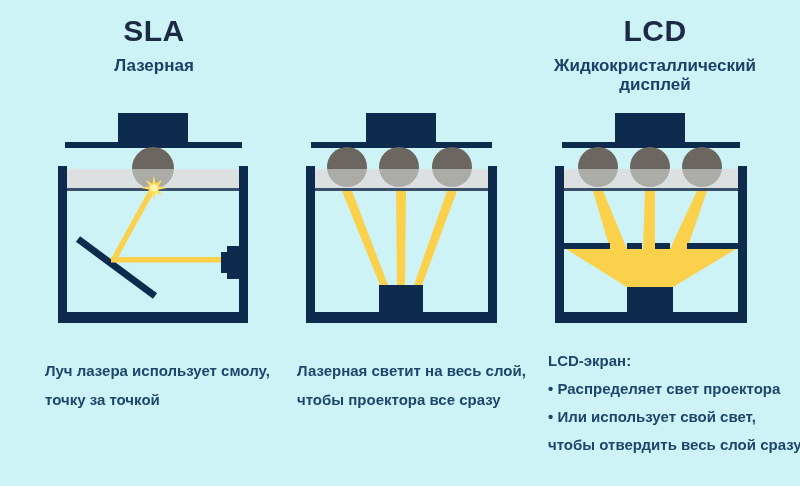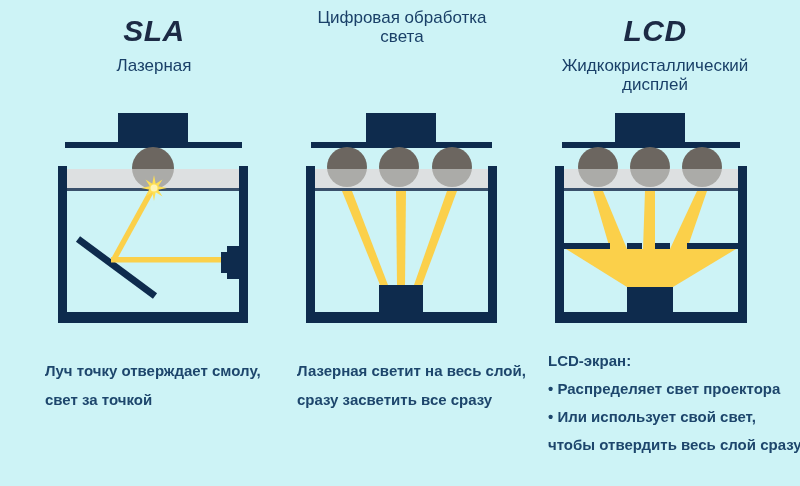--- a/index.html
+++ b/index.html
@@ -7,25 +7,25 @@
     position:relative;width:800px;height:486px;overflow:hidden;
     background:#cdf3f6;
     font-family:"Liberation Sans","DejaVu Sans",sans-serif;
   }
   .panel{position:absolute;top:0;height:486px;}
   .panel-sla{left:24px;width:260px;}
   .panel-dlp{left:277px;width:250px;}
   .panel-lcd{left:520px;width:270px;}
   .title{
     margin:14px 0 0;font-size:30px;line-height:34px;font-weight:700;
-    text-align:center;color:#1c2a45;letter-spacing:.5px;font-style:italic;
+    text-align:center;color:#1c2a45;letter-spacing:.5px;
   }
   .subtitle{margin-top:8px;text-align:center;color:#1a4068;}
   .subtitle div{
-    font-size:17px;line-height:19px;font-weight:400;white-space:nowrap;
+    font-size:17px;line-height:19px;font-weight:700;white-space:nowrap;
   }
   .desc{position:absolute;color:#1d466c;}
   .desc p{
     margin:0;font-size:15px;line-height:29px;font-weight:700;white-space:nowrap;
   }
   .panel-sla .desc{top:356px;left:21px;}
   .panel-dlp .desc{top:356px;left:20px;}
   .panel-lcd .desc{top:347px;left:28px;}
   .panel-lcd .desc p{line-height:28px;}
   .diagram-layer{position:absolute;left:0;top:0;width:800px;height:486px;}
@@ -45,33 +45,29 @@
 <body>
 
 <div class="canvas">
 
   <section class="panel panel-sla">
     <h2 class="title">SLA</h2>
     <div class="subtitle">
       <div>Лазерная</div>
     </div>
     <div class="desc">
-      <p>Луч точку отверждает смолу,</p>
-      <p>свет за точкой</p>
+      <p>Луч лазера использует смолу,</p>
+      <p>точку за точкой</p>
     </div>
   </section>
 
   <section class="panel panel-dlp">
-    <div class="subtitle">
-      <div>Цифровая обработка</div>
-      <div>света</div>
-    </div>
     <div class="desc">
       <p>Лазерная светит на весь слой,</p>
-      <p>сразу засветить все сразу</p>
+      <p>чтобы проектора все сразу</p>
     </div>
   </section>
 
   <section class="panel panel-lcd">
     <h2 class="title">LCD</h2>
     <div class="subtitle">
       <div>Жидкокристаллический</div>
       <div>дисплей</div>
     </div>
     <div class="desc">

